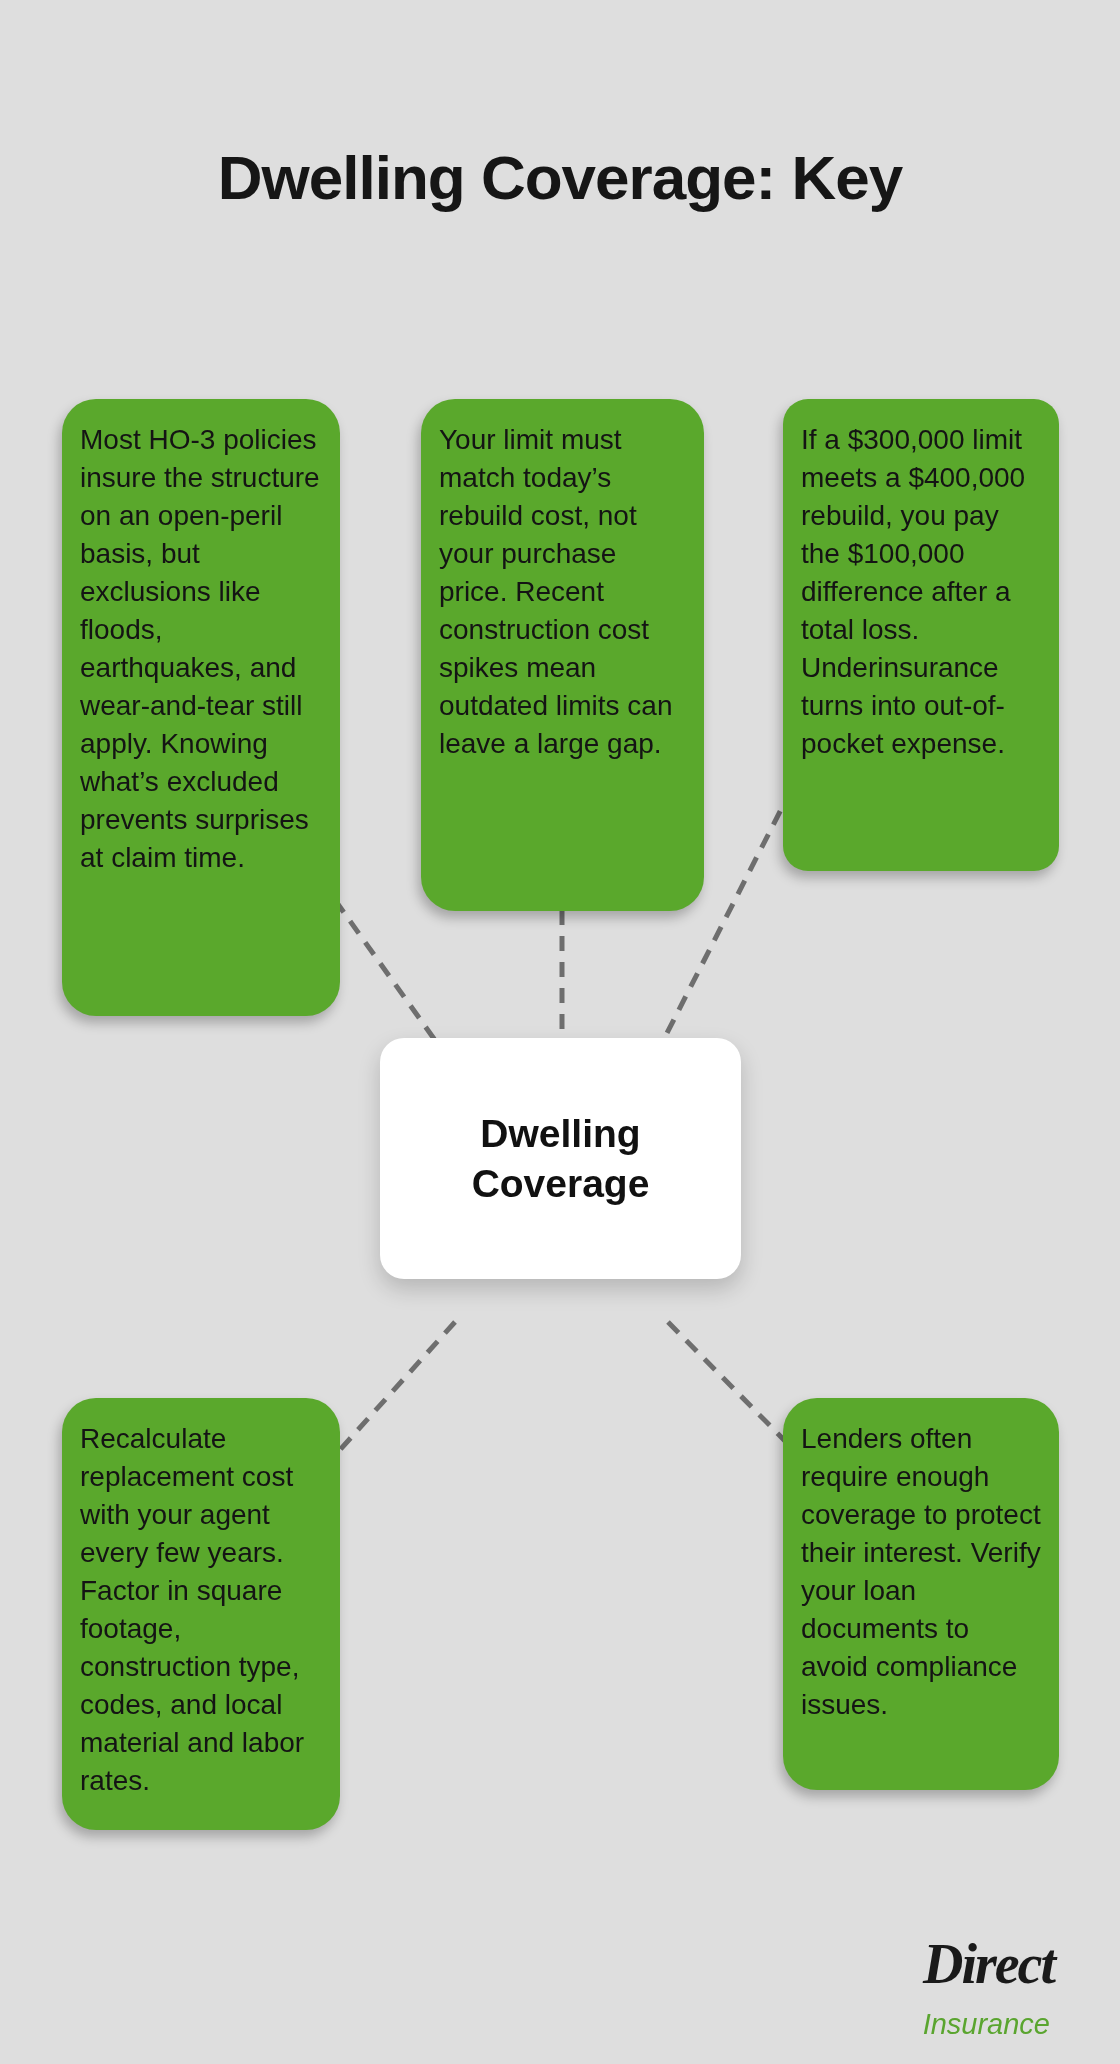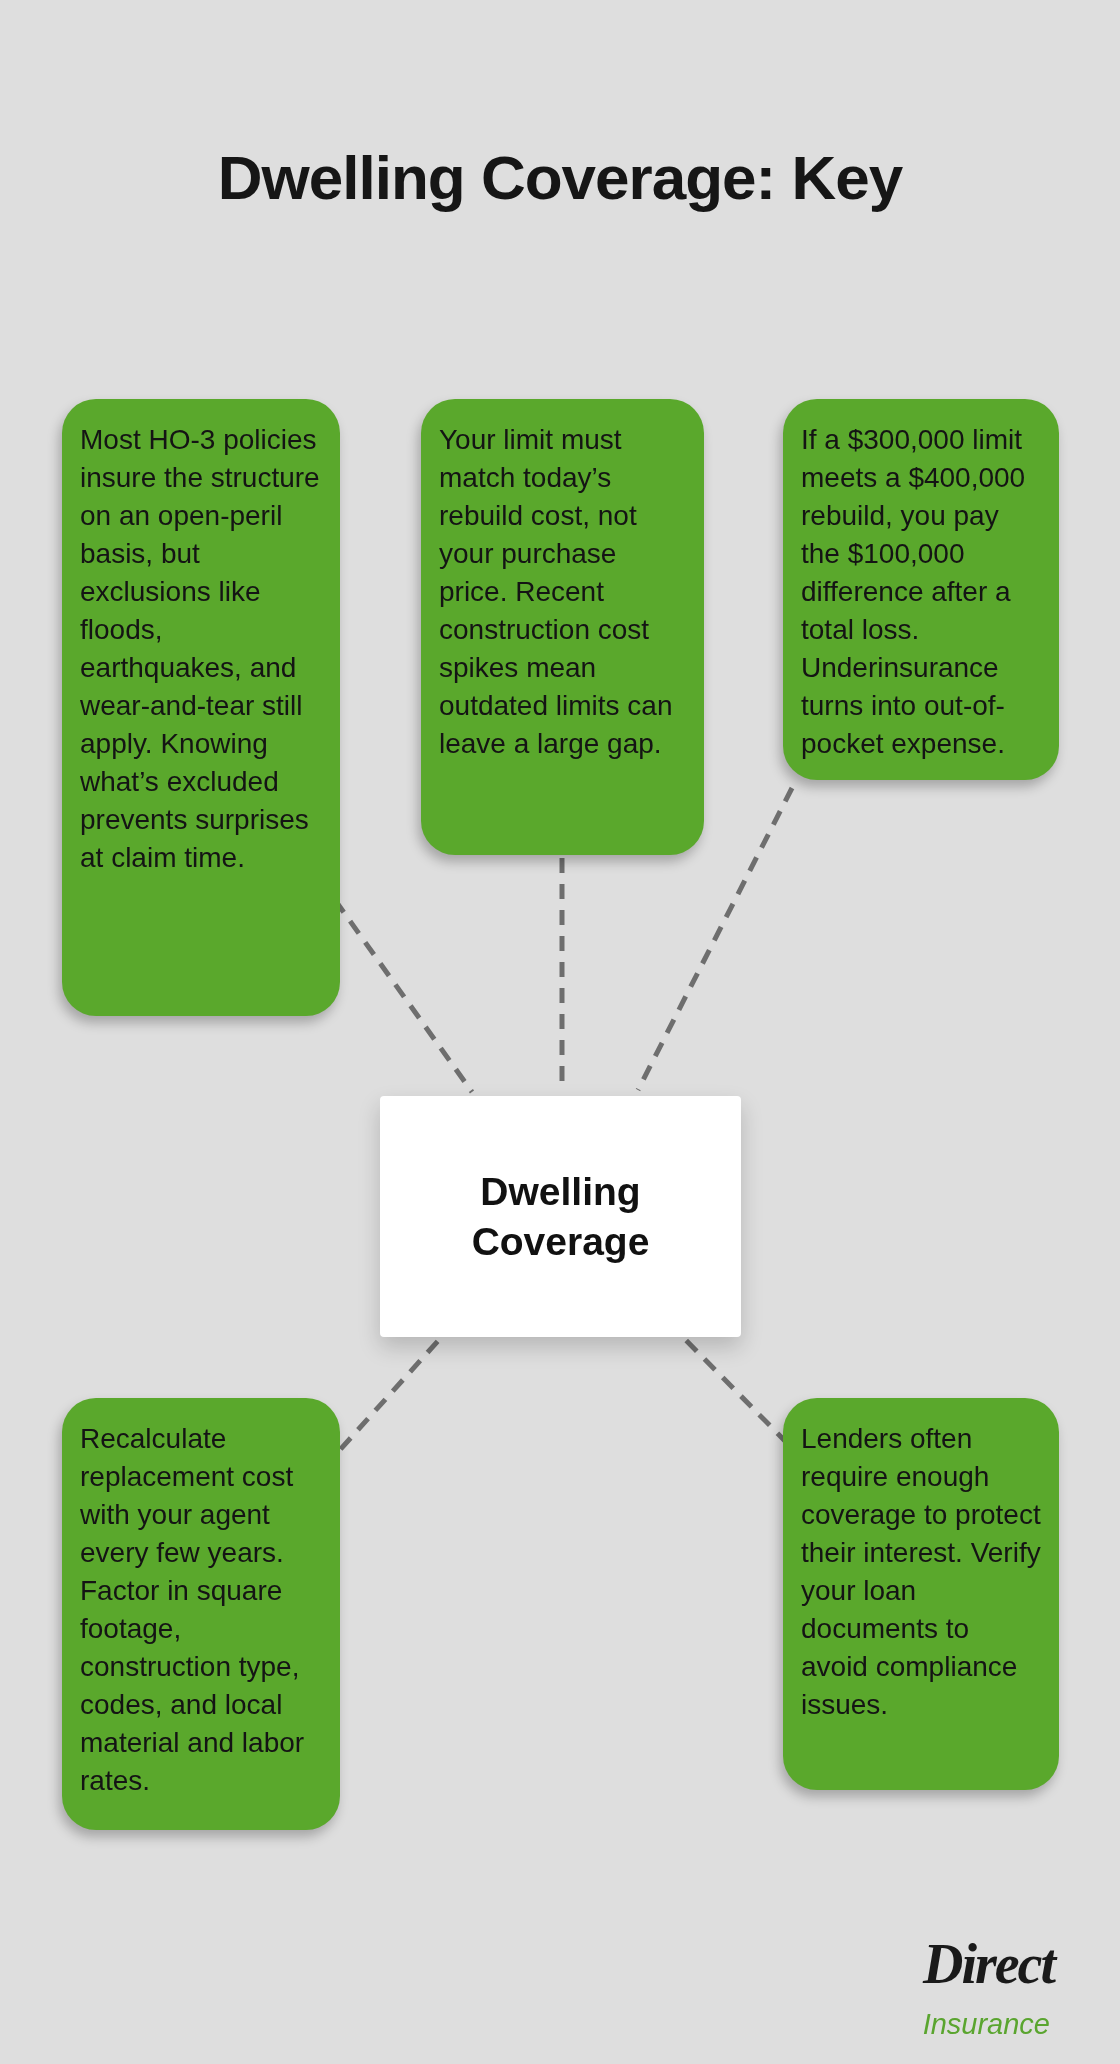--- a/index.html
+++ b/index.html
@@ -29,29 +29,29 @@
     border-radius:34px;
     padding:22px 18px;
     box-sizing:border-box;
     font-size:28px;
     line-height:38px;
     color:#141414;
     box-shadow:-3px 7px 12px rgba(0,0,0,0.25);
     overflow:hidden;
   }
   #node-top-left   {left:62px;  top:399px;  width:278px; height:617px;}
-  #node-top-center {left:421px; top:399px;  width:283px; height:456px;}
-  #node-top-right  {left:783px; top:399px;  width:276px; height:381px;}
+  #node-top-center {left:421px; top:399px;  width:283px; height:512px;}
+  #node-top-right  {left:783px; top:399px;  width:276px; height:472px;border-radius:25px;}
   #node-bottom-left{left:62px;  top:1398px; width:278px; height:432px;}
   #node-bottom-right{left:783px;top:1398px; width:276px; height:392px;}
   .center-node{
     position:absolute;
-    left:380px;top:1096px;width:361px;height:241px;
+    left:380px;top:1038px;width:361px;height:241px;
     background:#ffffff;
-    border-radius:4px;
+    border-radius:24px;
     box-shadow:0 10px 22px rgba(0,0,0,0.18);
     display:flex;align-items:center;justify-content:center;
     text-align:center;
     font-size:39px;line-height:50px;font-weight:800;
     color:#111111;
     padding:0 36px;box-sizing:border-box;
   }
   #connector-layer{position:absolute;left:0;top:0;width:1120px;height:2064px;}
   #connector-layer line{
     stroke:var(--connector-gray,#6e6e6e);

